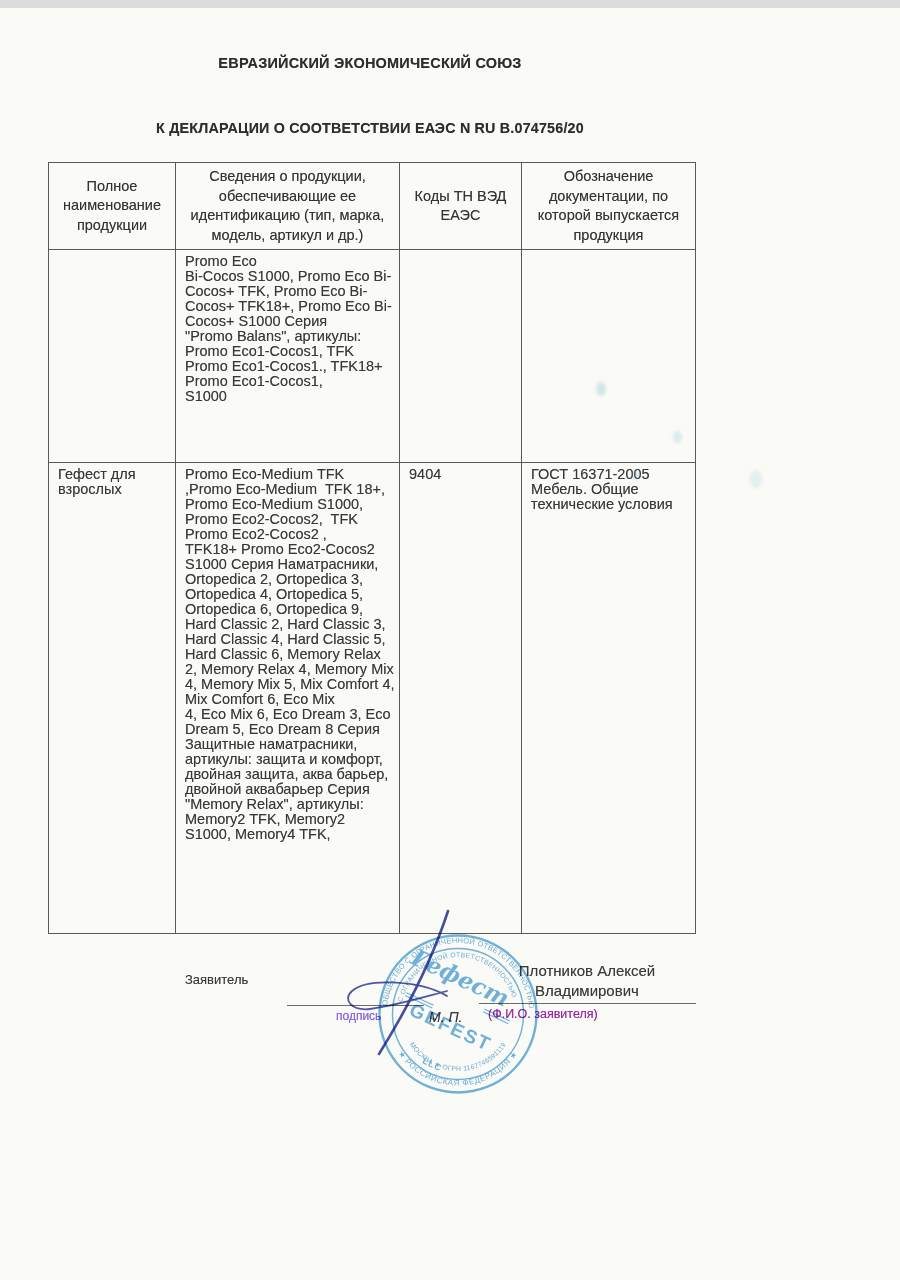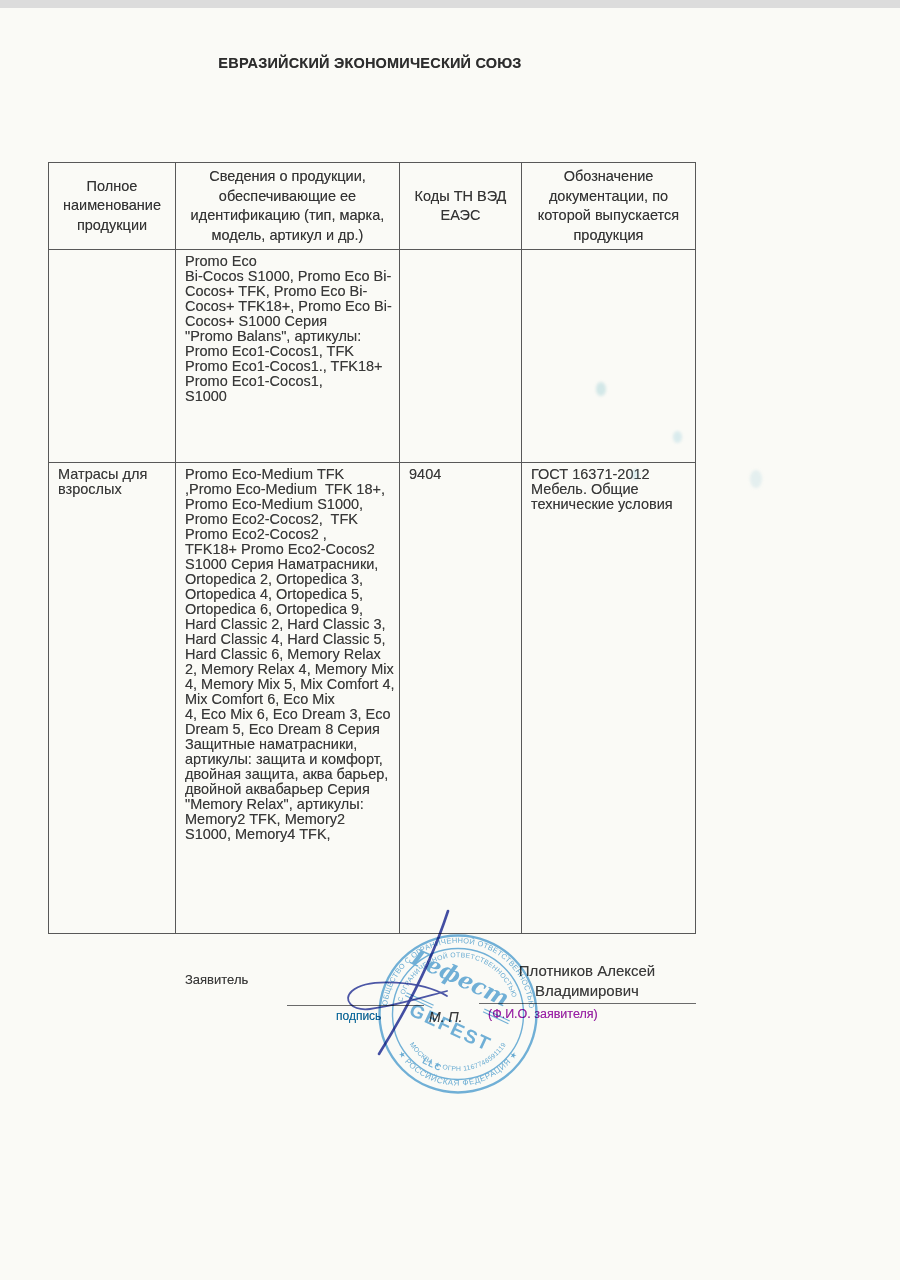--- a/index.html
+++ b/index.html
@@ -34,21 +34,21 @@
   tr.hrow{height:87px;}
   tr.row1{height:213px;}
   tr.row2{height:471px;}
   td.v-mid{vertical-align:middle;line-height:18px;}
   
   .abs{position:absolute;}
   .applicant{left:185px;top:964px;font-size:13px;}
   .sig-line{border-top:1.5px solid #6a6a6a;height:0;}
   .line-left{left:287px;top:997px;width:137px;}
   .line-right{left:479px;top:995px;width:217px;}
-  .cap-sign{left:336px;top:1001px;font-size:12px;color:#0369a1;}
+  .cap-sign{left:336px;top:1001px;font-size:12px;color:#8b5cf6;}
   .mp{left:429px;top:1001px;font-size:14px;font-style:italic;}
   .fio{left:497px;top:953px;width:180px;text-align:center;
        font-size:15px;line-height:19.5px;white-space:pre-line;}
   .cap-fio{left:488px;top:999px;font-size:12.5px;color:#a21caf;}
   
   .stamp{left:376px;top:924px;width:164px;height:164px;opacity:.84;
          mix-blend-mode:multiply;}
   .pen{left:330px;top:893px;width:140px;height:165px;mix-blend-mode:multiply;}
   
   .speck{position:absolute;border-radius:50%;filter:blur(1.5px);}
@@ -56,20 +56,21 @@
   .sp2{left:673px;top:423px;width:9px;height:12px;background:rgba(120,190,210,.25);}
   .sp3{left:631px;top:461px;width:8px;height:11px;background:rgba(120,185,205,.22);}
   .sp4{left:750px;top:462px;width:12px;height:18px;background:rgba(150,200,215,.22);}
 </style>
 </head>
 <body>
 
 <div class="page">
 
   <div class="hdr hdr1 soft">ЕВРАЗИЙСКИЙ ЭКОНОМИЧЕСКИЙ СОЮЗ</div>
+  <div class="hdr hdr3 soft">К ДЕКЛАРАЦИИ О СООТВЕТСТВИИ ЕАЭС N RU В.074756/20</div>
 
   <table class="doc soft">
     <colgroup>
       <col style="width:127px">
         <col style="width:224px">
       <col style="width:122px">
         <col style="width:174px">
     </colgroup>
     <thead>
       <tr class="hrow">
@@ -98,21 +99,21 @@
 Cocos+ S1000 Серия
 "Promo Balans", артикулы:
 Promo Eco1-Cocos1, TFK
 Promo Eco1-Cocos1., TFK18+
 Promo Eco1-Cocos1,
 S1000</td>
         <td></td>
         <td></td>
       </tr>
       <tr class="row2">
-        <td class="v-mid">Матрасы для взрослых</td>
+        <td class="v-mid">Гефест для взрослых</td>
         <td>Promo Eco-Medium TFK
 ,Promo Eco-Medium  TFK 18+,
 Promo Eco-Medium S1000,
 Promo Eco2-Cocos2,  TFK
 Promo Eco2-Cocos2 ,
 TFK18+ Promo Eco2-Cocos2
 S1000 Серия Наматрасники,
 Ortopedica 2, Ortopedica 3,
 Ortopedica 4, Ortopedica 5,
 Ortopedica 6, Ortopedica 9,
@@ -125,21 +126,21 @@
 4, Eco Mix 6, Eco Dream 3, Eco
 Dream 5, Eco Dream 8 Серия
 Защитные наматрасники,
 артикулы: защита и комфорт,
 двойная защита, аква барьер,
 двойной аквабарьер Серия
 "Memory Relax", артикулы:
 Memory2 TFK, Memory2
 S1000, Memory4 TFK,</td>
         <td>9404</td>
-        <td>ГОСТ 16371-2012
+        <td>ГОСТ 16371-2005
 Мебель. Общие
 технические условия</td>
       </tr>
     </tbody>
   </table>
 
   <div class="abs applicant soft">Заявитель</div>
   <div class="abs sig-line line-left"></div>
   <div class="abs cap-sign soft">подпись</div>
   <div class="abs mp soft">М. П.</div>

